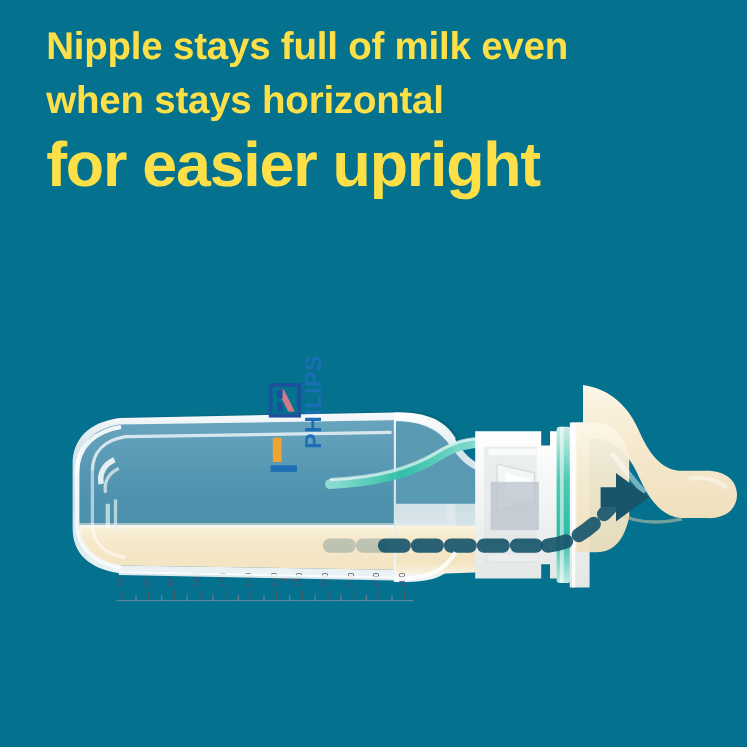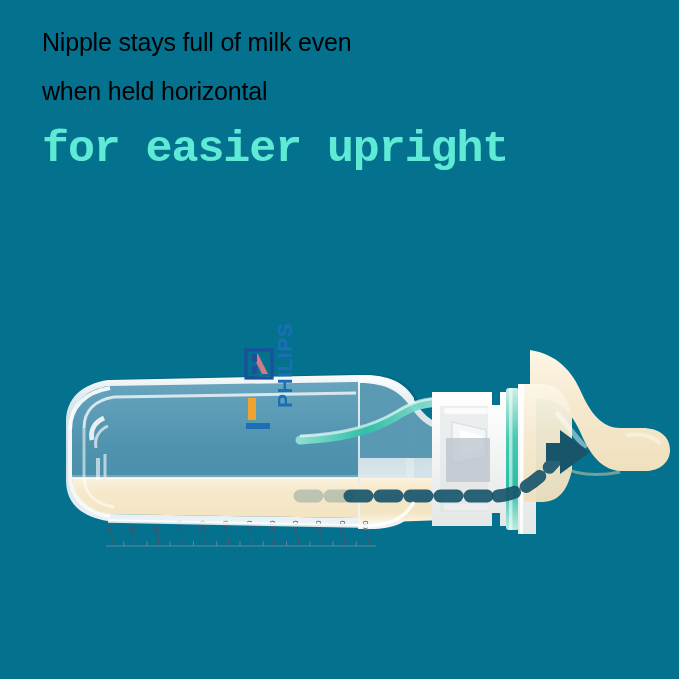--- a/index.html
+++ b/index.html
@@ -16,56 +16,55 @@
     background:#04718f;
   }
 
   
   #headline{
     position:absolute;
     left:42px; top:18px;
     width:600px;
   }
   .hl-light{
-    color:#000000;
-    font-size:25px;
-    font-weight:400;
+    color:#fde047;
+    font-size:35px;
+    font-weight:700;
     line-height:49px;
     letter-spacing:-0.2px;
     white-space:nowrap;
   }
   .hl-bold{
-    color:#5eead4;
-    font-size:45px;
+    color:#fde047;
+    font-size:57px;
     font-weight:700;
     line-height:56px;
     letter-spacing:-1.1px;
     white-space:nowrap;
-    font-family:Liberation Mono, monospace;
   }
   #hl-bold-block{margin-top:6px;}
 
   
   #product{
     position:absolute;
     left:0px; top:280px;
     width:679px; height:330px;
   }
   #product svg{display:block;width:679px;height:330px;}
 
   
 </style>
 </head>
 <body>
 
 <div id="stage">
 
   <div id="headline">
     <div class="hl-light">Nipple stays full of milk even</div>
-    <div class="hl-light">when held horizontal</div>
+    <div class="hl-light">when stays horizontal</div>
     <div id="hl-bold-block">
       <div class="hl-bold">for easier upright</div>
     </div>
   </div>
 
   <div id="product">
     <svg viewBox="0 0 679 330" xmlns="http://www.w3.org/2000/svg">
       <defs>
 
         <linearGradient id="shellG" x1="0" y1="0" x2="0" y2="1">

